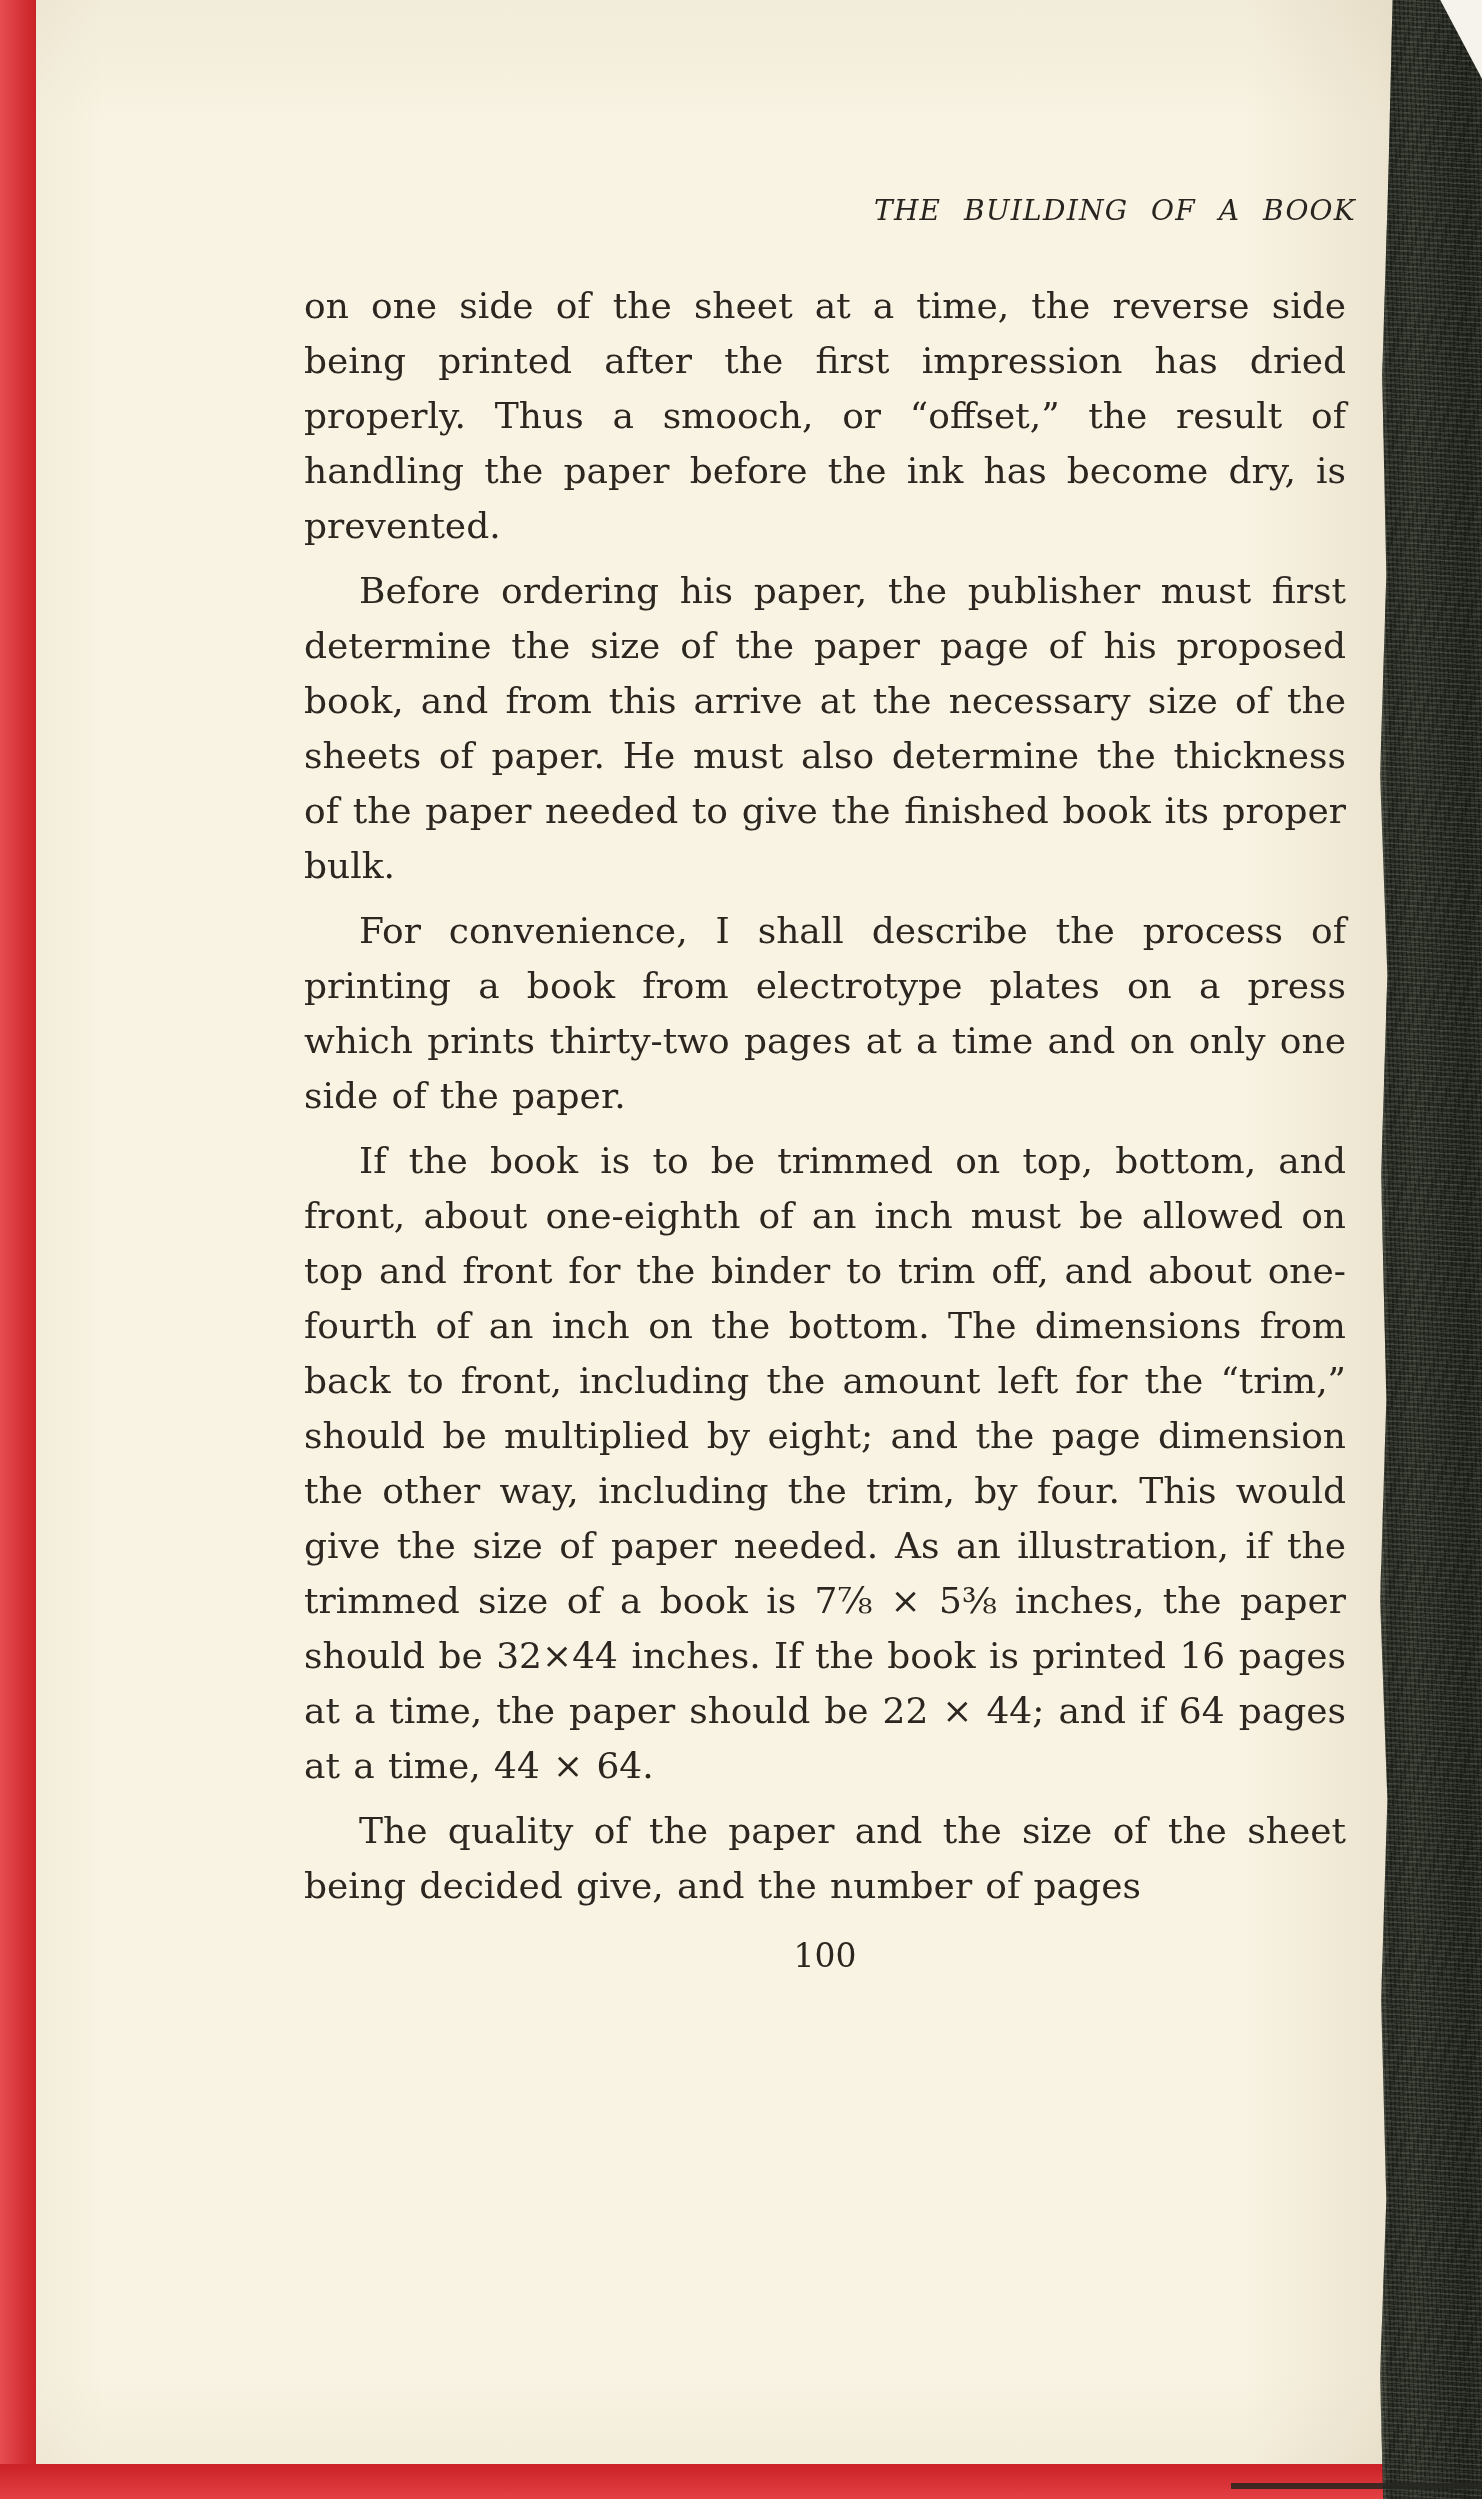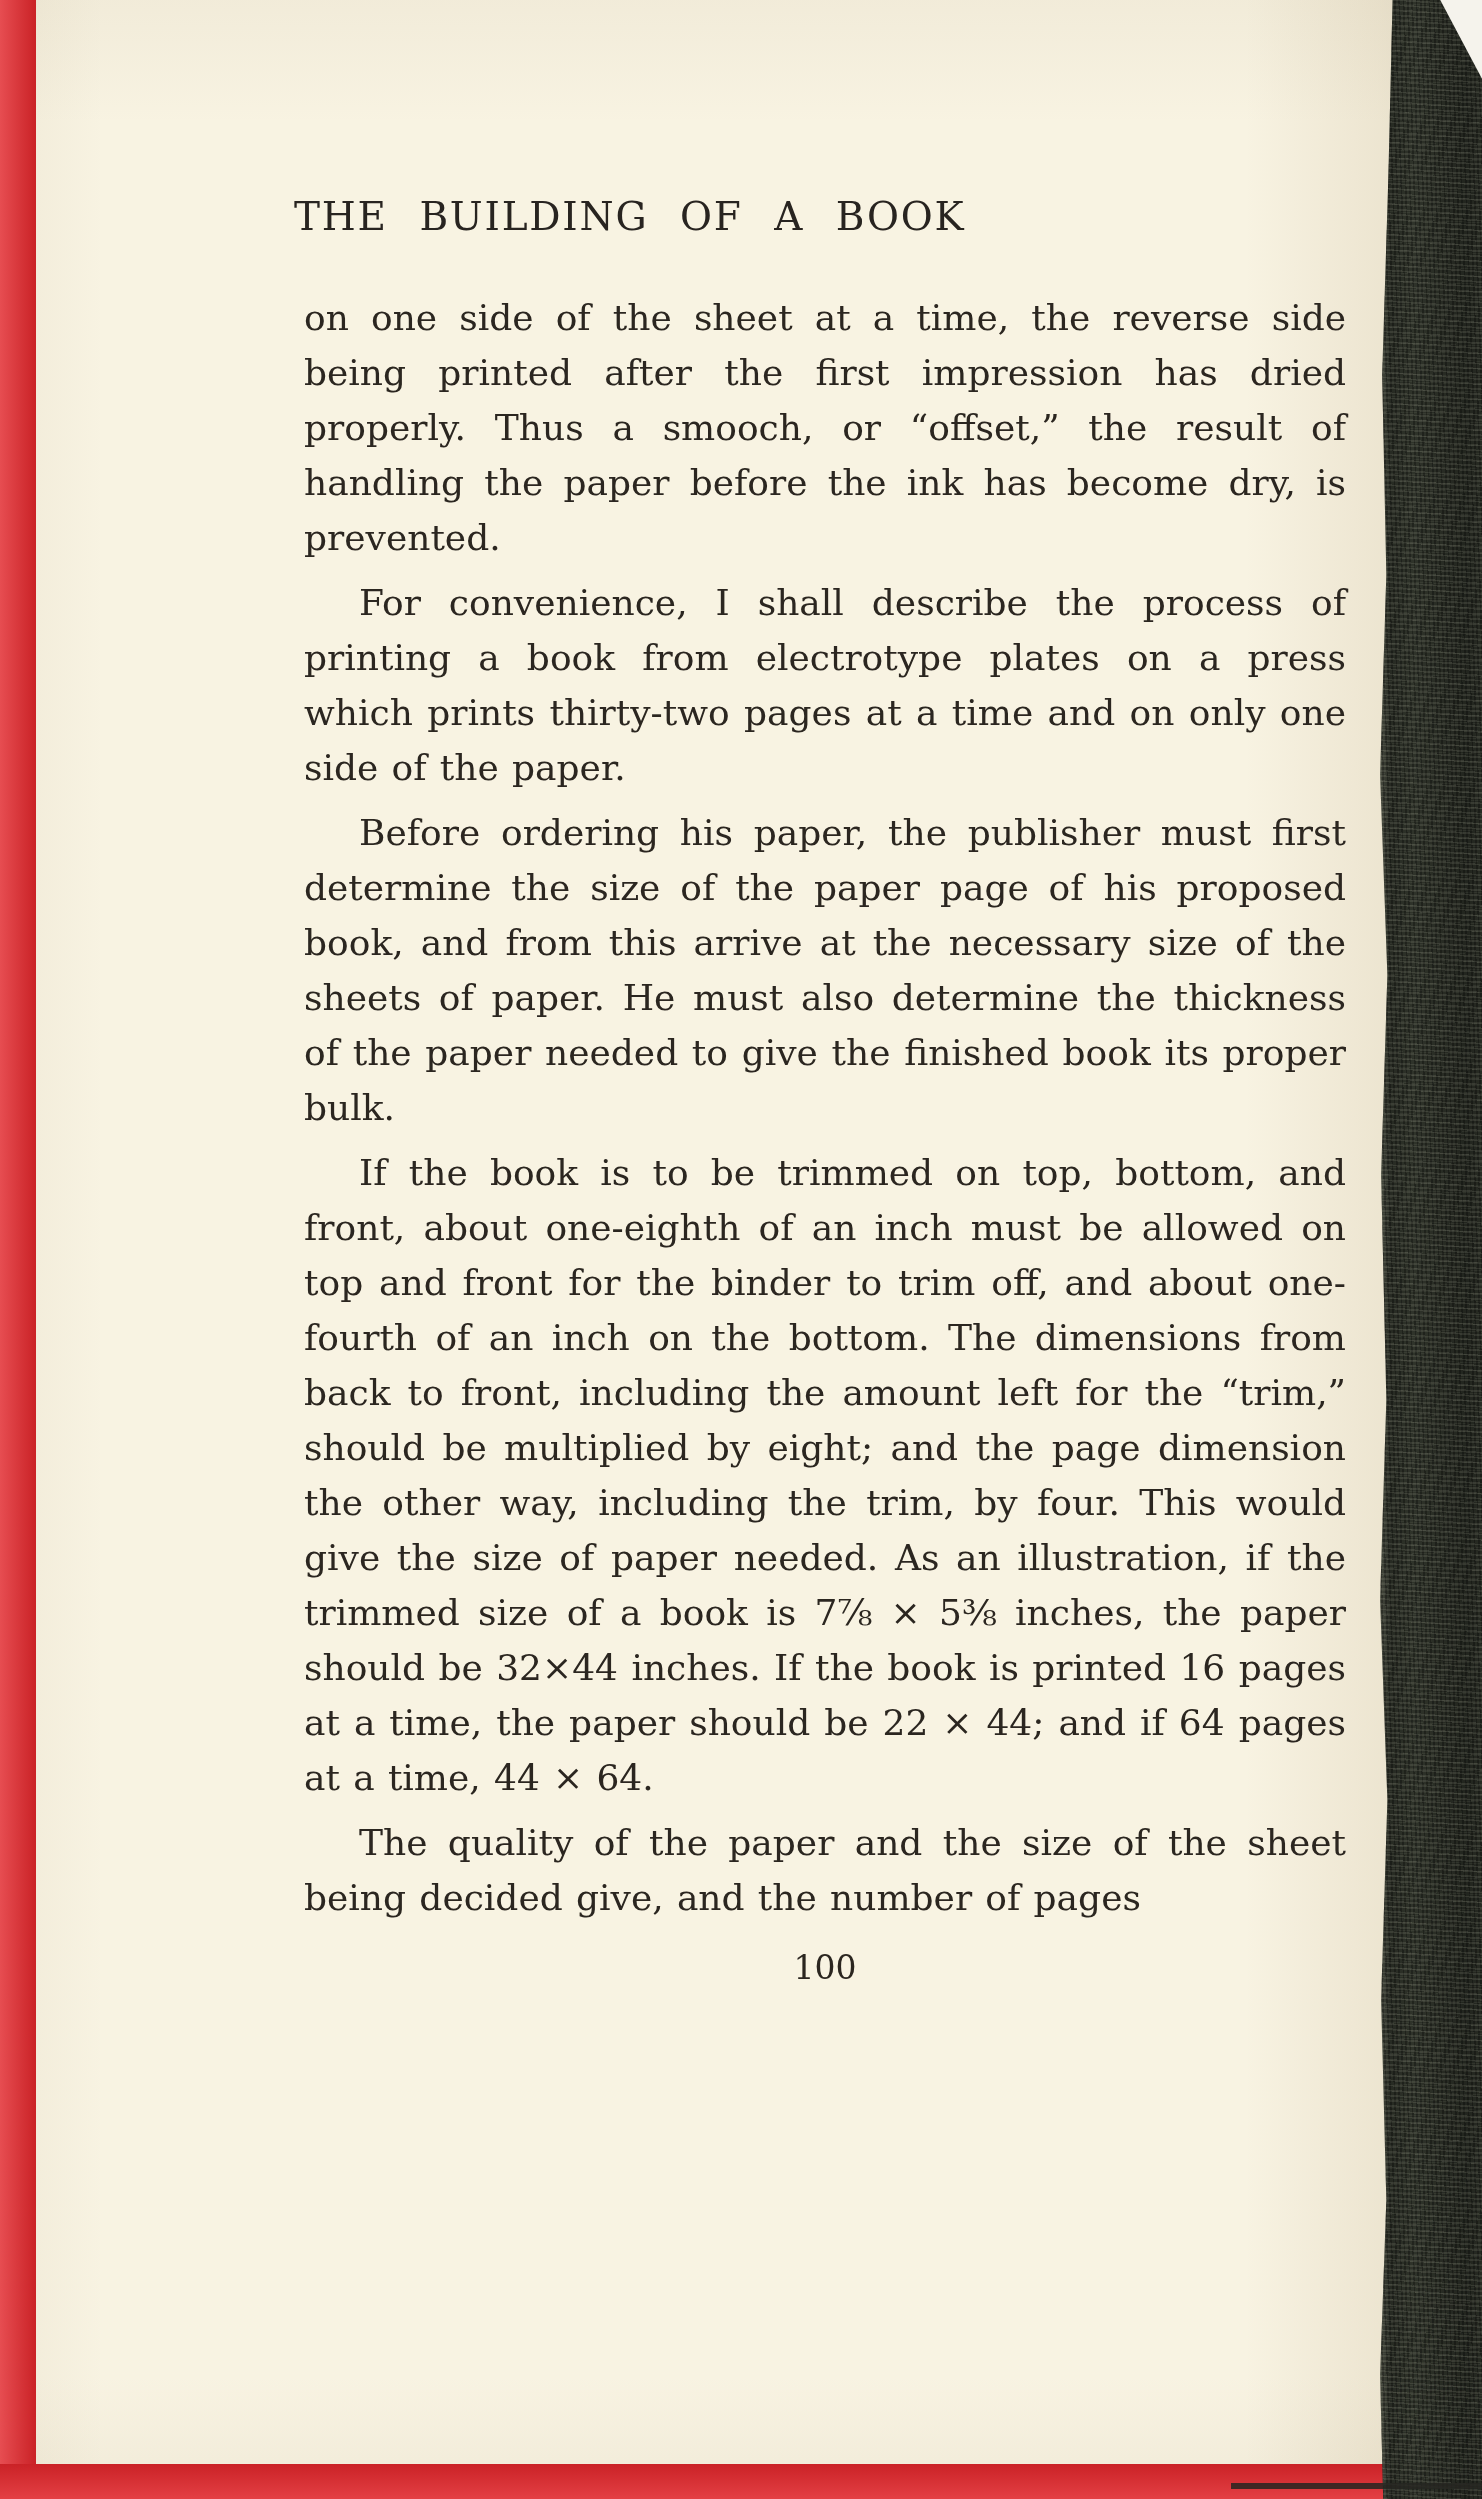--- a/index.html
+++ b/index.html
@@ -92,26 +92,27 @@
   
   .content {
     position: absolute;
     left: 294px;
     top: 194px;
     width: 1062px;
     z-index: 1;
   }
   .running-head {
     margin: 0 0 51px 0;
-    font-size: 39px;
+    font-size: 28px;
     font-weight: 400;
     letter-spacing: 0.045em;
     word-spacing: 0.45em;
-    text-align: left;
+    text-align: right;
     color: #282420;
+    font-style: italic;
   }
   .para {
     margin: 10px;
     font-size: 36px;
     line-height: 55px;
     text-align: justify;
     word-spacing: 0.05em;
     color: #2b2620;
   }
   .para.indent {
@@ -130,23 +131,23 @@
 <div class="scan">
 
   <div class="border-left"></div>
   <div class="border-bottom"></div>
 
   <div class="content">
     <h1 class="running-head">THE BUILDING OF A BOOK</h1>
 
     <p class="para">on one side of the sheet at a time, the reverse side being printed after the first impression has dried properly. Thus a smooch, or “offset,” the result of handling the paper before the ink has become dry, is prevented.</p>
 
+    <p class="para indent">Before ordering his paper, the publisher must first determine the size of the paper page of his proposed book, and from this arrive at the necessary size of the sheets of paper. He must also determine the thickness of the paper needed to give the finished book its proper bulk.</p>
+
     <p class="para indent">For convenience, I shall describe the process of printing a book from electrotype plates on a press which prints thirty-two pages at a time and on only one side of the paper.</p>
-
-    <p class="para indent">Before ordering his paper, the publisher must first determine the size of the paper page of his proposed book, and from this arrive at the necessary size of the sheets of paper. He must also determine the thickness of the paper needed to give the finished book its proper bulk.</p>
 
     <p class="para indent">If the book is to be trimmed on top, bottom, and front, about one-eighth of an inch must be allowed on top and front for the binder to trim off, and about one-fourth of an inch on the bottom. The dimensions from back to front, including the amount left for the “trim,” should be multiplied by eight; and the page dimension the other way, including the trim, by four. This would give the size of paper needed. As an illustration, if the trimmed size of a book is 7⅞ × 5⅜ inches, the paper should be 32×44 inches. If the book is printed 16 pages at a time, the paper should be 22 × 44; and if 64 pages at a time, 44 × 64.</p>
 
     <p class="para indent">The quality of the paper and the size of the sheet being decided give, and the number of pages</p>
 
     <div class="folio">100</div>
   </div>
 
   <div class="band"></div>
   <div class="band-corner"></div>

